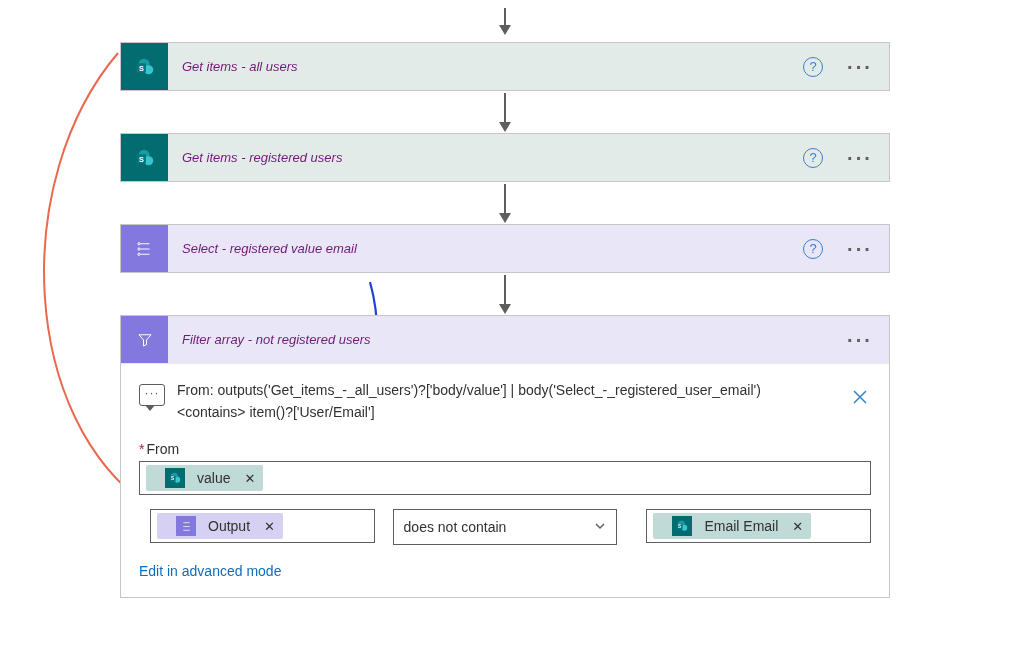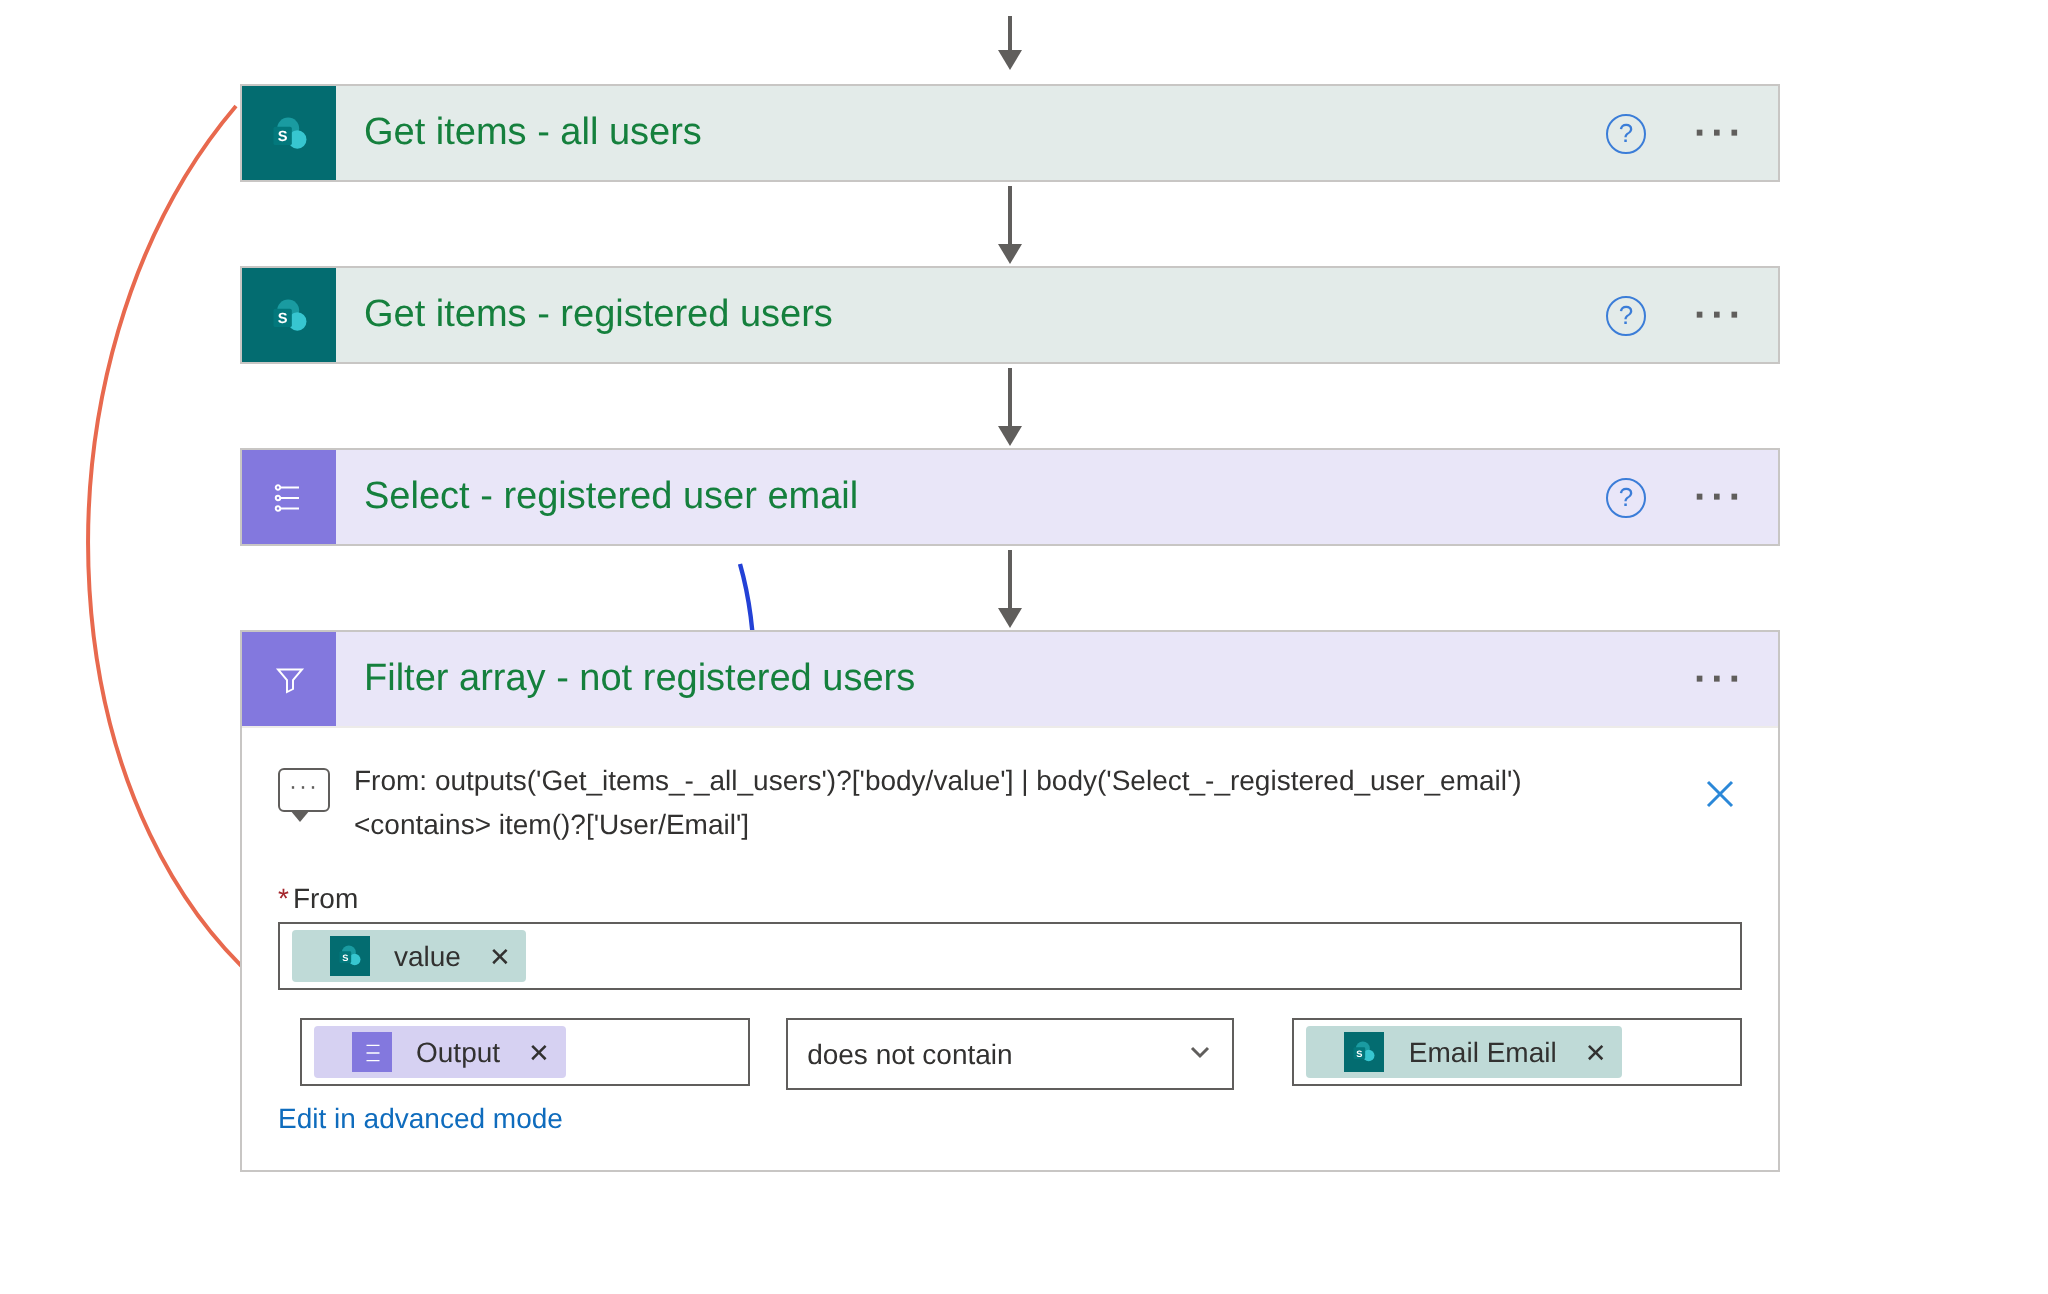--- a/index.html
+++ b/index.html
@@ -69,22 +69,23 @@
     width: 47px; height: 47px;
     display: flex; align-items: center; justify-content: center;
     color: #fff;
     flex-shrink: 0;
   }
   .card-icon.teal { background: #036c70; }
   .card-icon.purple { background: #8378de; }
 
   .card-title {
     flex: 1;
-    font-size: 19px;
-    color: #15803d;
+    font-size: 13px;
+    color: #701a75;
+    font-style: italic;
   }
 
   .help-icon {
     width: 20px; height: 20px;
     border: 1.5px solid #3b7dd8;
     border-radius: 50%;
     display: flex; align-items: center; justify-content: center;
     color: #3b7dd8;
     font-size: 13px;
     cursor: pointer;
@@ -215,21 +216,21 @@
   .select-box .chev {
     position: absolute;
     right: 10px;
   }
   .select-box .chev svg { width: 12px; height: 12px; stroke: #605e5c; stroke-width: 1.5; fill: none; }
 
   .link {
     color: #0f6cbd;
     font-size: 14px;
     cursor: pointer;
-    margin-top: 6px;
+    margin-top: 18px;
     display: inline-block;
   }
 
   
   .sp-icon svg { width: 22px; height: 22px; }
   .mini-sp svg { width: 14px; height: 14px; }
 
   
   .do-icon svg { width: 18px; height: 18px; stroke: #fff; stroke-width: 1.3; fill: none; }
   .mini-do svg { width: 13px; height: 13px; stroke: #fff; stroke-width: 1.3; fill: none; }
@@ -316,21 +317,21 @@
     <div class="card">
       <div class="card-header purple">
         <div class="card-icon purple do-icon">
           <svg viewBox="0 0 24 24">
               <path d="M6 5 h12 M6 12 h12 M6 19 h12"></path>
               <circle cx="4" cy="5" r="1.5"></circle>
               <circle cx="4" cy="12" r="1.5"></circle>
               <circle cx="4" cy="19" r="1.5"></circle>
             </svg>
         </div>
-        <div class="card-title">Select - registered user email</div>
+        <div class="card-title">Select - registered value email</div>
         <div class="help-icon">?</div>
         <div class="more-dots">···</div>
       </div>
     </div>
 
     <div class="arrow-down">
       <div class="shaft"></div>
         <div class="head"></div>
     </div>
 

